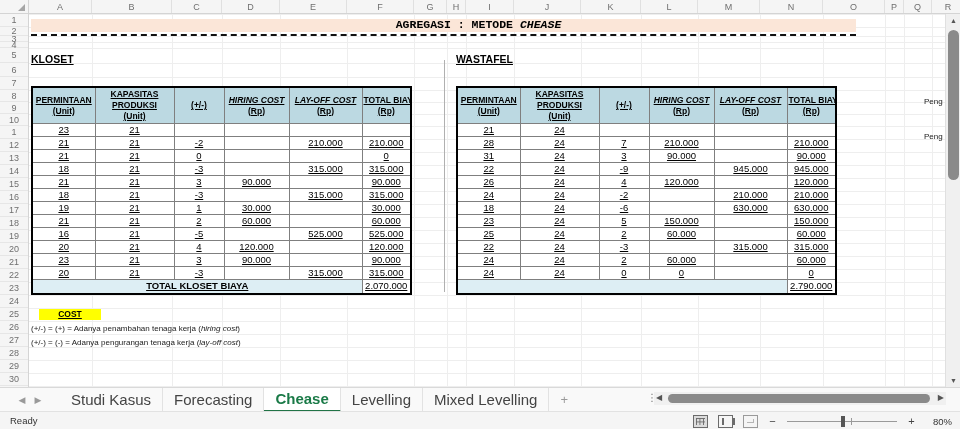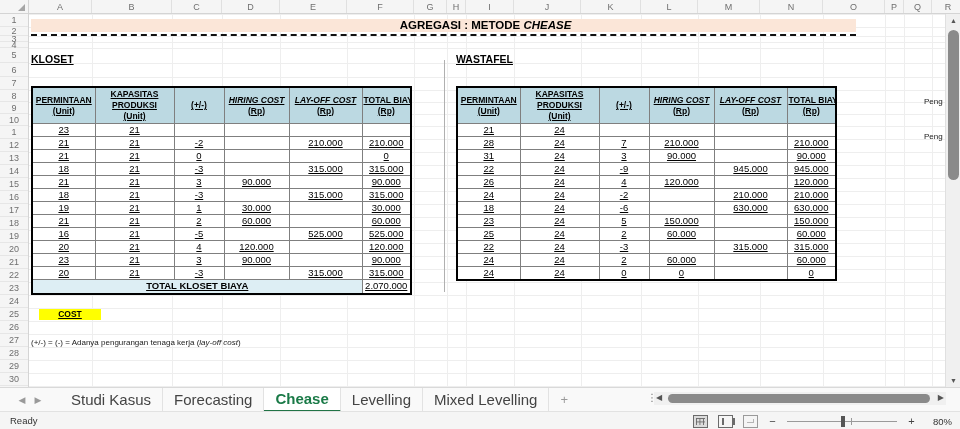--- a/index.html
+++ b/index.html
@@ -322,21 +322,21 @@
         <div class="gridline-h" style="top: 294px;"></div>
         <div class="gridline-h" style="top: 307px;"></div>
         <div class="gridline-h" style="top: 320px;"></div>
         <div class="gridline-h" style="top: 333px;"></div>
         <div class="gridline-h" style="top: 346px;"></div>
         <div class="gridline-h" style="top: 359px;"></div>
         <div class="gridline-h" style="top: 372px;"></div>
       </div>
 
     <div class="title-band" style="left:2px;top:5px;width:825px;height:13px;"></div>
-    <div class="title-text" style="left:7px;top:4px;width:899px;">
+    <div class="title-text" style="left:0;top:4px;width:899px;font-family:Liberation Mono, monospace;">
       <span>AGREGASI : METODE </span><span class="ital">CHEASE</span>
     </div>
     <div class="dash-line" style="left:2px;top:20px;width:825px;"></div>
 
     <div class="sect-label" style="left:2px;top:39px;">KLOSET</div>
     <div class="sect-label" style="left:427px;top:39px;">WASTAFEL</div>
 
     <div class="mid-divider" style="left:415px;top:46px;height:232px;"></div>
 
     <table class="xtab outer-b" id="tab-kloset" style="left:2px;top:72px;width:379px;">
@@ -607,24 +607,31 @@
             <td>60.000</td>
           </tr>
           <tr>
             <td>24</td>
             <td>24</td>
             <td>0</td>
             <td>0</td>
             <td></td>
             <td>0</td>
           </tr>
+          <tr class="total-row">
+            <td colspan="5" class="blank"></td>
+            <td class="amt">2.790.000</td>
+          </tr>
         </tbody>
     </table>
 
     <div class="note-tag" style="left:10px;top:295px;width:62px;height:11px;line-height:11px;">COST</div>
+    <div class="note-line" style="left:2px;top:310px;">
+      <span>(+/-) = (+) = Adanya penambahan tenaga kerja (</span><span class="ital">hiring cost</span><span>)</span>
+    </div>
     <div class="note-line" style="left:2px;top:324px;">
       <span>(+/-) = (-) = Adanya pengurangan tenaga kerja (</span><span class="ital">lay-off cost</span><span>)</span>
     </div>
 
     <div class="edge-text" style="left:895px;top:83px;width:21px;">Peng</div>
     <div class="edge-text" style="left:895px;top:118px;width:21px;">Peng</div>
   </div>
 
   <div class="vscroll">
     <div class="vscroll-arrow" style="top:0;">▲</div>

